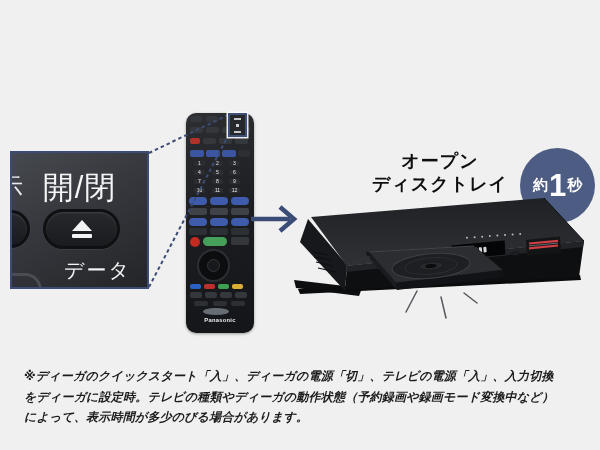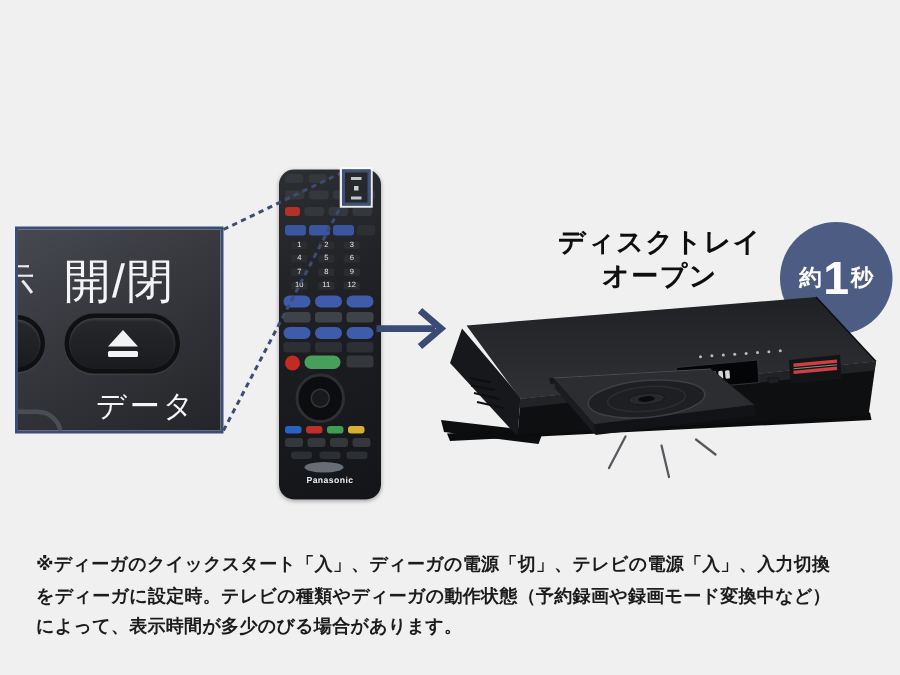--- a/index.html
+++ b/index.html
@@ -104,21 +104,21 @@
   
   #badge { position:absolute; left:520px; top:148px; width:75px; height:75px;
     border-radius:50%; background:#4d5c82; z-index:3;
     display:flex; align-items:center; justify-content:center; color:#fff; }
   #badge .small { font-size:15px; font-weight:bold; }
   #badge .big   { font-size:31px; font-weight:600; margin:0 1px; line-height:1; }
 
   
   #footnote { position:absolute; left:24px; top:366px; width:560px; z-index:7;
     font-size:12px; line-height:20.5px; color:#1c1c1c; white-space:pre-line;
-    font-weight:bold; letter-spacing:.2px; }
+    font-weight:bold; letter-spacing:.2px;font-style:italic; }
 </style>
 </head>
 <body>
 
 <div id="inset">
   <span class="partial-glyph">示</span>
   <div class="open-close-label">開/閉</div>
   <div class="pill" id="partial-pill"></div>
   <div class="pill" id="eject-pill">
     <span class="eject-tri"></span>
@@ -204,22 +204,22 @@
   <div id="brand">Panasonic</div>
 </div>
 
 <div id="highlight-box">
   <i class="m1"></i>
   <i class="m2"></i>
   <i class="m3"></i>
 </div>
 
 <div id="headline">
+  <div>オープン</div>
   <div>ディスクトレイ</div>
-  <div>オープン</div>
 </div>
 
 <div id="badge">
   <span class="small">約</span>
   <span class="big">1</span>
   <span class="small">秒</span>
 </div>
 
 <svg id="scene" width="600" height="450" viewBox="0 0 600 450">
   <defs>

